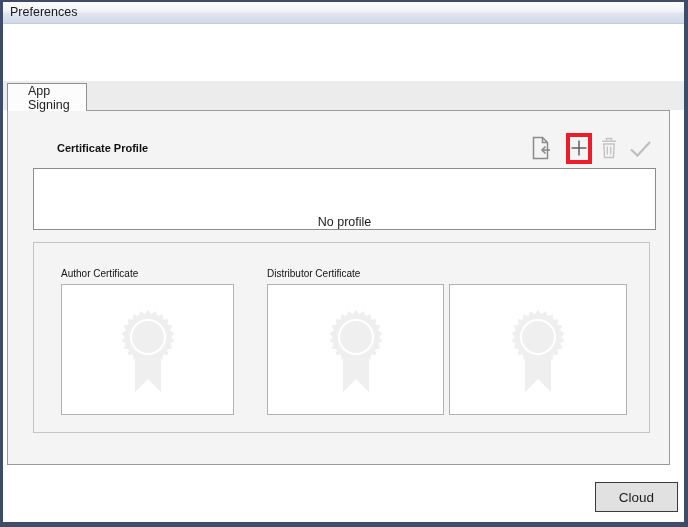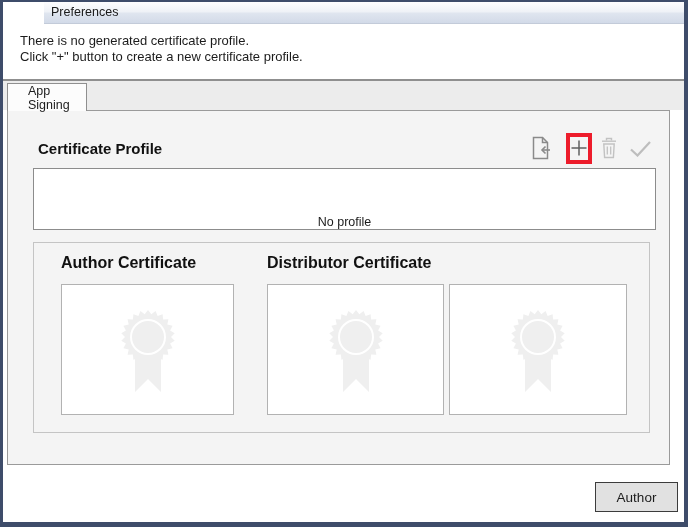--- a/index.html
+++ b/index.html
@@ -11,21 +11,20 @@
   }
   .dialog{
     position:relative;width:688px;height:527px;box-sizing:border-box;
     border-style:solid;border-color:#3e4c6a;border-width:2px 4px 5px 3px;
     background:#fff;overflow:hidden;
   }
   .titlebar{
     position:absolute;left:0;top:0;right:0;height:21px;
     background:linear-gradient(#fdfdfe 0%,#eff2f7 45%,#dfe5ef 55%,#d2dae8 100%);
     border-bottom:1px solid #c3cbd9;
-    margin-left:41px;
   }
   .titlebar-text{
     font-size:12.5px;color:#1a1a1a;line-height:21px;padding-left:7px;
   }
   .notice{
     position:absolute;left:0;top:22px;right:0;height:57px;background:#fff;
     border-bottom:2px solid #8f8f8f;box-sizing:border-box;
     padding:9px 0 0 17px;
   }
   .notice div{font-size:13px;color:#1c1c1c;line-height:16px;}
@@ -45,40 +44,40 @@
     border:1px solid #9a9a9a;border-bottom:none;z-index:1;
   }
   .panel{
     position:absolute;left:4px;top:108px;width:663px;height:355px;box-sizing:border-box;
     background:#f4f4f4;border:1px solid #9a9a9a;z-index:2;
   }
   .header-row{
     position:absolute;left:30px;right:17px;top:20px;height:34px;
     display:flex;justify-content:space-between;align-items:center;
   }
-  .section-title{font-size:15px;font-weight:bold;color:#111;}
+  .section-title{font-size:11px;font-weight:bold;color:#111;margin-left:19px;}
   .toolbar{display:flex;align-items:center;}
   .tool-btn{display:flex;align-items:center;justify-content:center;background:none;border:none;padding:0;cursor:default;}
   .highlight-box{
     box-sizing:border-box;width:26px;height:31px;border:4px solid #ed1c2b;
     display:flex;align-items:center;justify-content:center;background:transparent;
   }
   .mr15{margin-right:15px;} .mr8{margin-right:8px;} .mr11{margin-right:11px;}
   .profile-list{
     position:absolute;left:25px;top:57px;width:623px;height:62px;box-sizing:border-box;
     background:#fff;border:1px solid #8c8c8c;
     display:flex;align-items:flex-end;justify-content:center;
   }
   .profile-list span{font-size:12.5px;color:#1c1c1c;}
   .group{
     position:absolute;left:25px;top:131px;width:617px;height:191px;box-sizing:border-box;
     border:1px solid #c4c4c4;background:#f4f4f4;
   }
   .group-heading{
-    position:absolute;top:11px;font-size:16px;font-weight:bold;color:#111;white-space:nowrap;
+    position:absolute;top:25px;font-size:10px;font-weight:normal;color:#111;white-space:nowrap;
   }
   .gh-author{left:27px;}
   .gh-distributor{left:233px;}
   .cert-box{
     position:absolute;top:41px;height:131px;box-sizing:border-box;
     background:#fff;border:1px solid #b2b2b2;
     display:flex;align-items:center;justify-content:center;
   }
   .cb-author{left:27px;width:173px;}
   .cb-dist1{left:233px;width:177px;}
@@ -96,24 +95,20 @@
 </style>
 </head>
 <body>
 
 <div class="dialog">
 
   <div class="titlebar">
     <div class="titlebar-text">Preferences</div>
   </div>
 
-  <div class="notice">
-    <div>There is no generated certificate profile.</div>
-    <div>Click "+" button to create a new certificate profile.</div>
-  </div>
 
   <div class="tabstrip">
     <div class="tab active">
       <span>App Signing</span>
     </div>
   </div>
 
   <div class="panel">
 
     <div class="header-row">
@@ -197,16 +192,16 @@
             <path d="M33.0,6.0L36.3,10.2L40.6,7.1L42.6,12.1L47.6,10.3L48.1,15.6L53.4,15.3L52.3,20.6L57.6,21.8L55.1,26.5L59.7,29.2L56.0,33.0L59.7,36.8L55.1,39.5L57.6,44.2L52.3,45.4L53.4,50.7L48.1,50.4L47.6,55.7L42.6,53.9L40.6,58.9L36.3,55.8L33.0,60.0L29.7,55.8L25.4,58.9L23.4,53.9L18.4,55.7L17.9,50.4L12.6,50.7L13.7,45.4L8.4,44.2L10.9,39.5L6.3,36.8L10.0,33.0L6.3,29.2L10.9,26.5L8.4,21.8L13.7,20.6L12.6,15.3L17.9,15.6L18.4,10.3L23.4,12.1L25.4,7.1L29.7,10.2Z" fill="#efefef"></path>
             <circle cx="33" cy="33" r="17" fill="none" stroke="#ffffff" stroke-width="2"></circle>
           </svg>
         </span>
       </div>
     </div>
 
   </div>
 
   <div class="footer">
-    <button class="close-btn">Author</button>
+    <button class="close-btn">Cloud</button>
   </div>
 
 </div>
 
 </body></html>

